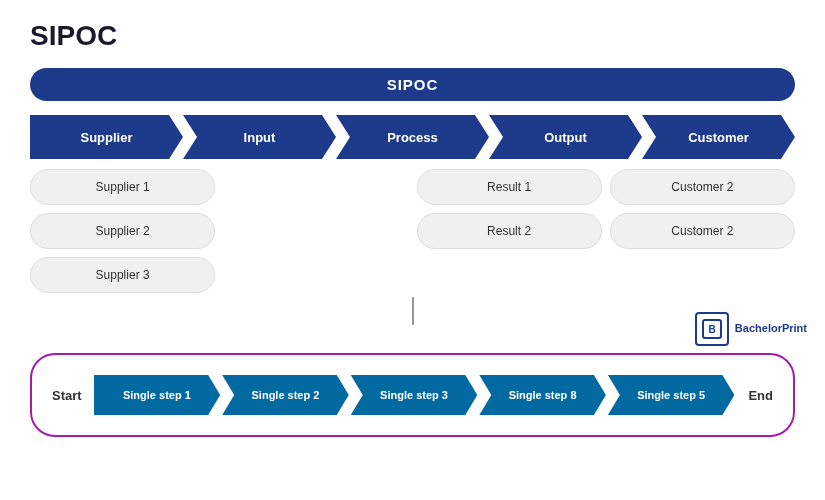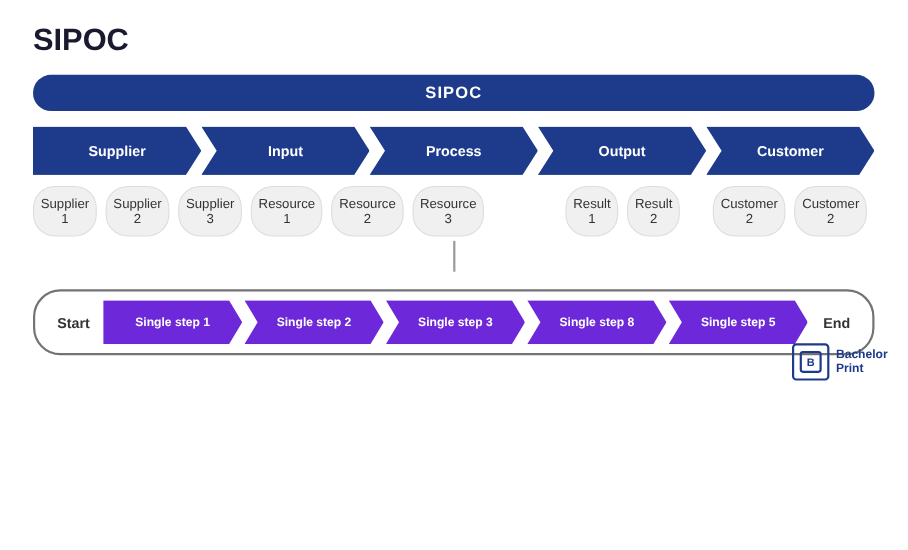--- a/index.html
+++ b/index.html
@@ -69,20 +69,21 @@
 
     
     .data-rows {
       display: flex;
       gap: 8px;
     }
 
     .data-col {
       flex: 1;
       display: flex;
+      flex-direction: column;
       gap: 8px;
     }
 
     .data-cell {
       background: #f0f0f0;
       border-radius: 20px;
       text-align: center;
       padding: 8px 6px;
       font-size: 12px;
       color: #333;
@@ -92,41 +93,41 @@
       justify-content: center;
       border: 1px solid #ddd;
     }
 
     .data-col.process-col .data-cell {
       visibility: hidden;
     }
 
     
     .bottom-section {
-      margin-top: 16px;
+      margin-top: 28px;
       display: flex;
       align-items: center;
       gap: 0;
       position: relative;
-      border: 2px solid #737373;
+      border: 2px solid #a21caf;
       border-radius: 25px;
-      padding: 8px 14px;
+      padding: 20px 14px;
       background: white;
     }
 
     .flow-start-end {
       font-size: 13px;
       font-weight: 600;
       color: #333;
       padding: 0 6px;
       white-space: nowrap;
     }
 
     .flow-arrow {
-      background: #6d28d9;
+      background: #0369a1;
       color: white;
       font-size: 11px;
       font-weight: 600;
       text-align: center;
       padding: 10px 4px;
       flex: 1;
       position: relative;
       clip-path: polygon(0 0, calc(100% - 12px) 0, 100% 50%, calc(100% - 12px) 100%, 0 100%, 12px 50%);
       display: flex;
       align-items: center;
@@ -155,21 +156,20 @@
       height: 34px;
       border: 2px solid #1e3a8a;
       border-radius: 4px;
       display: flex;
       align-items: center;
       justify-content: center;
     }
 
     .logo-text {
       display: flex;
-      flex-direction: column;
       line-height: 1.2;
     }
 
     .logo-text .bachelor {
       font-size: 11px;
       font-weight: 700;
       color: #1e3a8a;
     }
 
     .logo-text .print {
@@ -203,25 +203,20 @@
   </div>
 
   <div class="data-rows">
 
     <div class="data-col">
       <div class="data-cell">Supplier 1</div>
       <div class="data-cell">Supplier 2</div>
       <div class="data-cell">Supplier 3</div>
     </div>
 
-    <div class="data-col">
-      <div class="data-cell">Resource 1</div>
-      <div class="data-cell">Resource 2</div>
-      <div class="data-cell">Resource 3</div>
-    </div>
 
     <div class="data-col process-col">
       <div class="data-cell"></div>
       <div class="data-cell"></div>
       <div class="data-cell"></div>
     </div>
 
     <div class="data-col">
       <div class="data-cell">Result 1</div>
       <div class="data-cell">Result 2</div>

